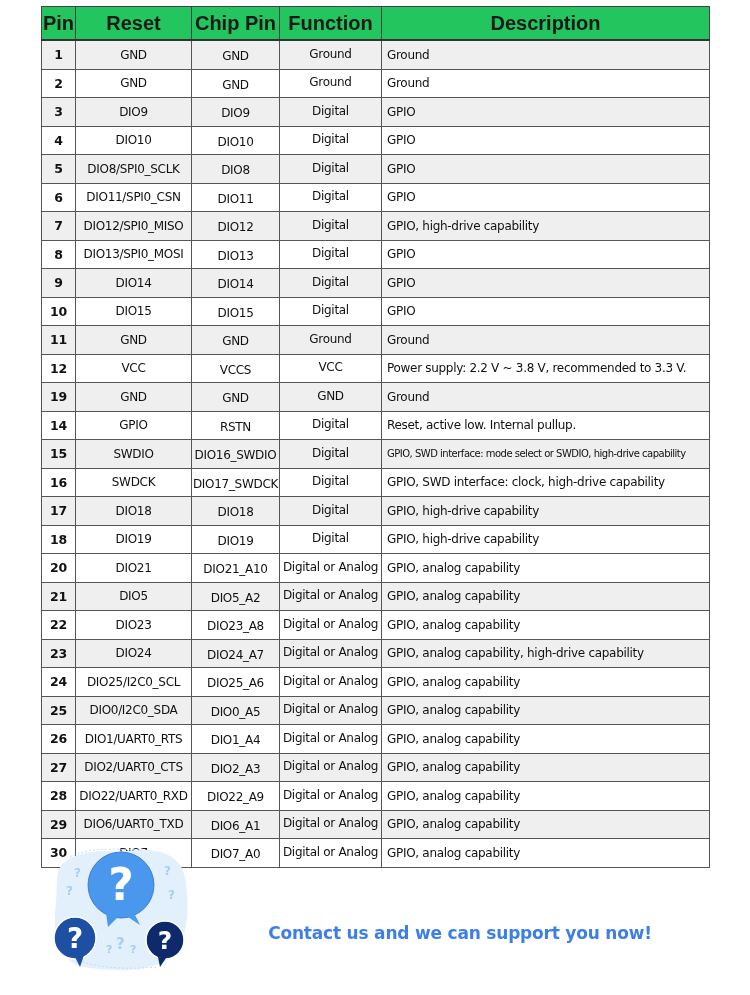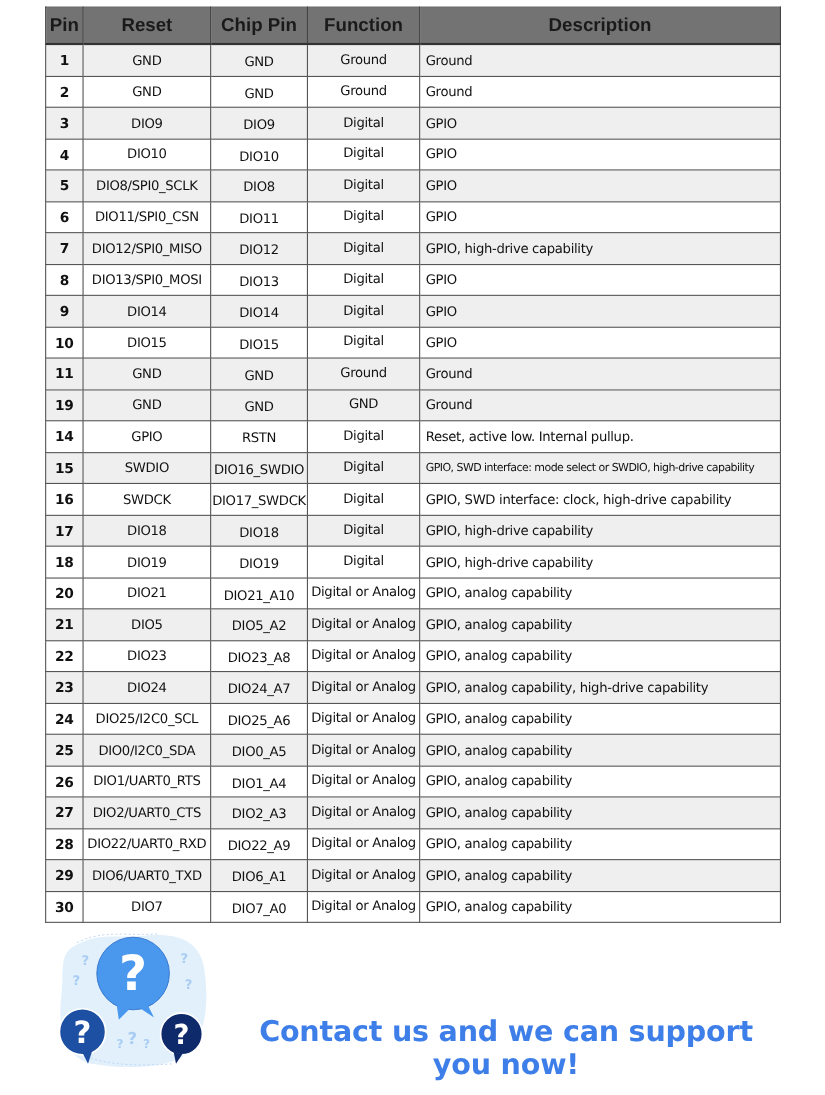--- a/index.html
+++ b/index.html
@@ -23,25 +23,25 @@
       border-collapse: collapse;
       table-layout: fixed;
       border: 1.5px solid #222;
     }
     .pin-table col.c-pin { width: 34px; }
     .pin-table col.c-name { width: 116px; }
     .pin-table col.c-chip { width: 88px; }
     .pin-table col.c-func { width: 102px; }
     .pin-table col.c-desc { width: 328px; }
     .pin-table th {
-      background: #737373;
+      background: #22c55e;
       height: 32px;
       font-family: "Liberation Sans", sans-serif;
       font-weight: bold;
-      font-size: 17px;
+      font-size: 20px;
       color: #1a1a1a;
       border: 1px solid #444;
       border-bottom: 2px solid #333;
       text-align: center;
       padding: 0;
     }
     .pin-table td {
       height: 24.5px;
       border: 1px solid #555;
       border-top: 1.5px solid #444;
@@ -103,21 +103,21 @@
       letter-spacing: 1px;
     }
     .q-sub {
       position: absolute;
       left: 215px;
       top: 88px;
       width: 490px;
       text-align: center;
       font-family: "DejaVu Sans", sans-serif;
       font-weight: bold;
-      font-size: 26px;
+      font-size: 17px;
       color: #3d7ee8;
       letter-spacing: -0.2px;
     }
   </style>
 </head>
 <body>
 
 <table class="pin-table">
   <colgroup>
     <col class="c-pin">
@@ -206,20 +206,27 @@
         <td class="func">Digital</td>
         <td class="desc">GPIO</td>
       </tr>
       <tr class="odd">
         <td class="pin">11</td>
         <td class="name">GND</td>
         <td class="chip">GND</td>
         <td class="func">Ground</td>
         <td class="desc">Ground</td>
       </tr>
+      <tr class="even">
+        <td class="pin">12</td>
+        <td class="name">VCC</td>
+        <td class="chip">VCCS</td>
+        <td class="func">VCC</td>
+        <td class="desc">Power supply: 2.2 V ~ 3.8 V, recommended to 3.3 V.</td>
+      </tr>
       <tr class="odd">
         <td class="pin">19</td>
         <td class="name">GND</td>
         <td class="chip">GND</td>
         <td class="func">GND</td>
         <td class="desc">Ground</td>
       </tr>
       <tr class="even">
         <td class="pin">14</td>
         <td class="name">GPIO</td>

